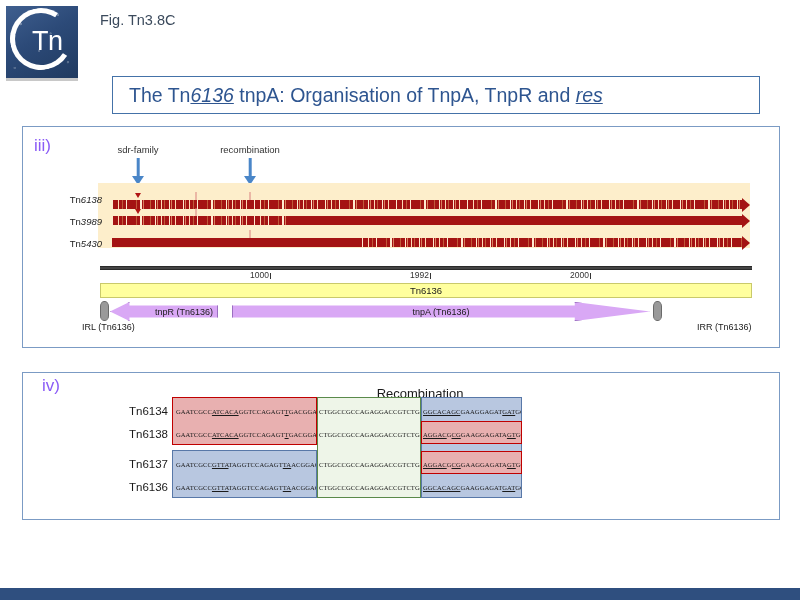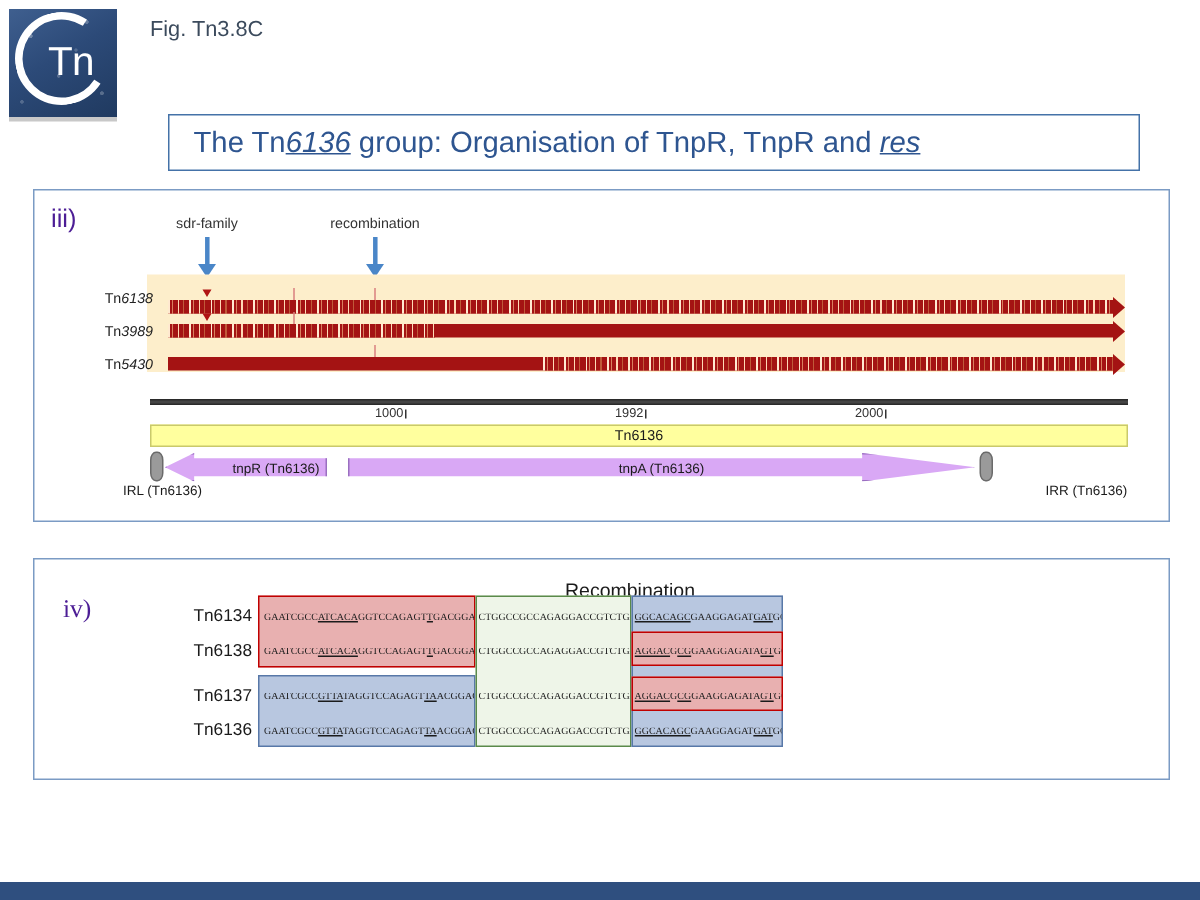--- a/index.html
+++ b/index.html
@@ -51,21 +51,21 @@
   }
   #title-box .t i { font-style:italic;text-decoration:underline; }
 
   
   .panel {
     position:absolute; border:1.1px solid #7b9bc4; background:#ffffff;
   }
   #panel-iii { left:22px; top:126px; width:758px; height:222px; }
   #panel-iv  { left:22px; top:372px; width:758px; height:148px; }
   .panel-label {
-    position:absolute; font-size:17px; color:#4c1d95;
+    position:absolute; font-size:17px; color:#8b5cf6;
   }
 
   
   .anno { position:absolute; }
   .anno .lab {
     position:absolute; font-size:9.5px; color:#333333;
     white-space:nowrap; transform:translateX(-50%);
   }
   .anno .shaft {
     position:absolute; width:2.6px; background:#4a86c8;
@@ -190,21 +190,21 @@
 
 <div id="logo">
   <div class="ring"></div>
   <div class="tn">Tn</div>
 </div>
 <div class="shadow" style="position:absolute;left:6px;top:78px;width:72px;height:3px;background:#c8c8c8;"></div>
 
 <div id="fig-caption">Fig. Tn3.8C</div>
 
 <div id="title-box">
-  <div class="t"><span>The Tn</span><i>6136</i><span> group: Organisation of TnpR, TnpR and </span><i>res</i></div>
+  <div class="t"><span>The Tn</span><i>6136</i><span> tnpA: Organisation of TnpA, TnpR and </span><i>res</i></div>
 </div>
 
 <div class="panel" id="panel-iii"></div>
 <div class="panel-label" style="left:34px; top:136px;">iii)</div>
 
 <div class="anno">
   <div class="lab" style="left:138px; top:144px;">sdr-family</div>
   <div class="shaft" style="left:138px; top:158px; height:18px;"></div>
   <div class="head" style="left:138px; top:176px;"></div>
 </div>
@@ -284,21 +284,21 @@
 </div>
 
 <div class="gene gene-right" style="left:232px; top:302px; width:418px; justify-content:center;">
   <span>tnpA (Tn6136)</span>
 </div>
 
 <div class="ir-box" style="left:653px; top:301px;"></div>
 <div class="ir-label" style="left:697px; top:322px;">IRR (Tn6136)</div>
 
 <div class="panel" id="panel-iv"></div>
-<div class="panel-label" style="left:42px; top:396px;font-family:Liberation Serif, serif;">iv)</div>
+<div class="panel-label" style="left:42px; top:376px;">iv)</div>
 
 <div id="recomb-header" style="left:330px; top:386px; width:180px;">Recombination</div>
 
 <div class="grp grp-red" style="left:172px; top:397px; width:145px; height:48px;"></div>
 <div class="grp grp-blue" style="left:172px; top:450px; width:145px; height:48px;"></div>
 <div class="grp grp-green" style="left:317px; top:397px; width:104px; height:101px;"></div>
 <div class="grp grp-blue" style="left:421px; top:397px; width:101px; height:101px;"></div>
 <div class="grp grp-red" style="left:421px; top:421px; width:101px; height:23px;"></div>
 <div class="grp grp-red" style="left:421px; top:451px; width:101px; height:23px;"></div>
 

